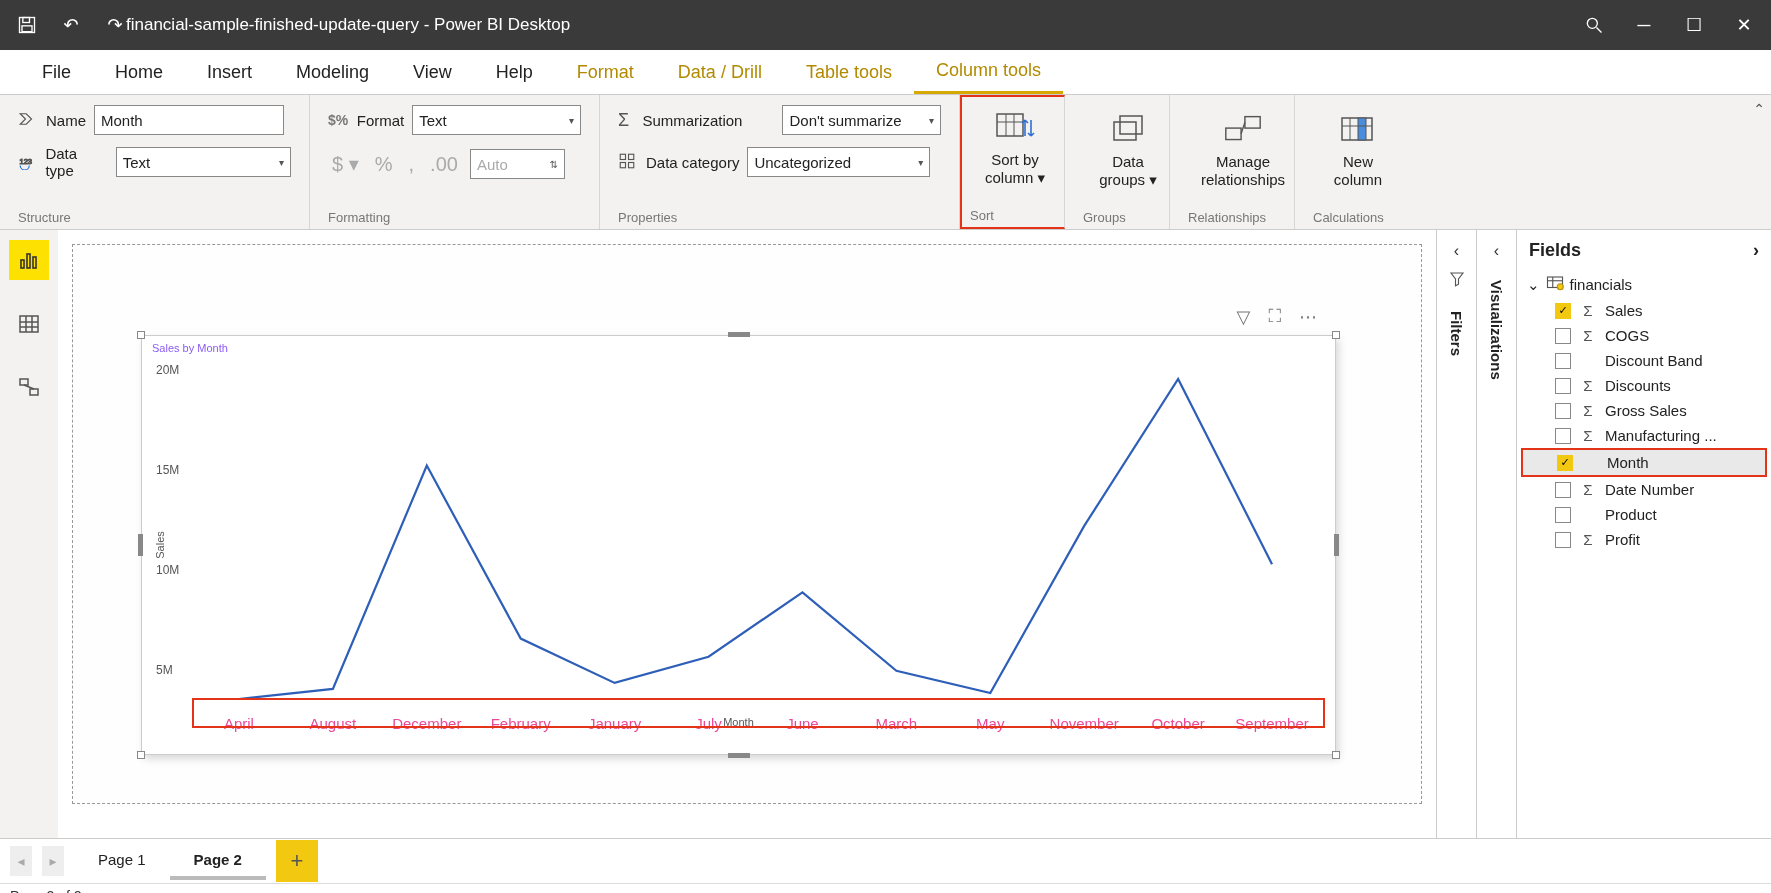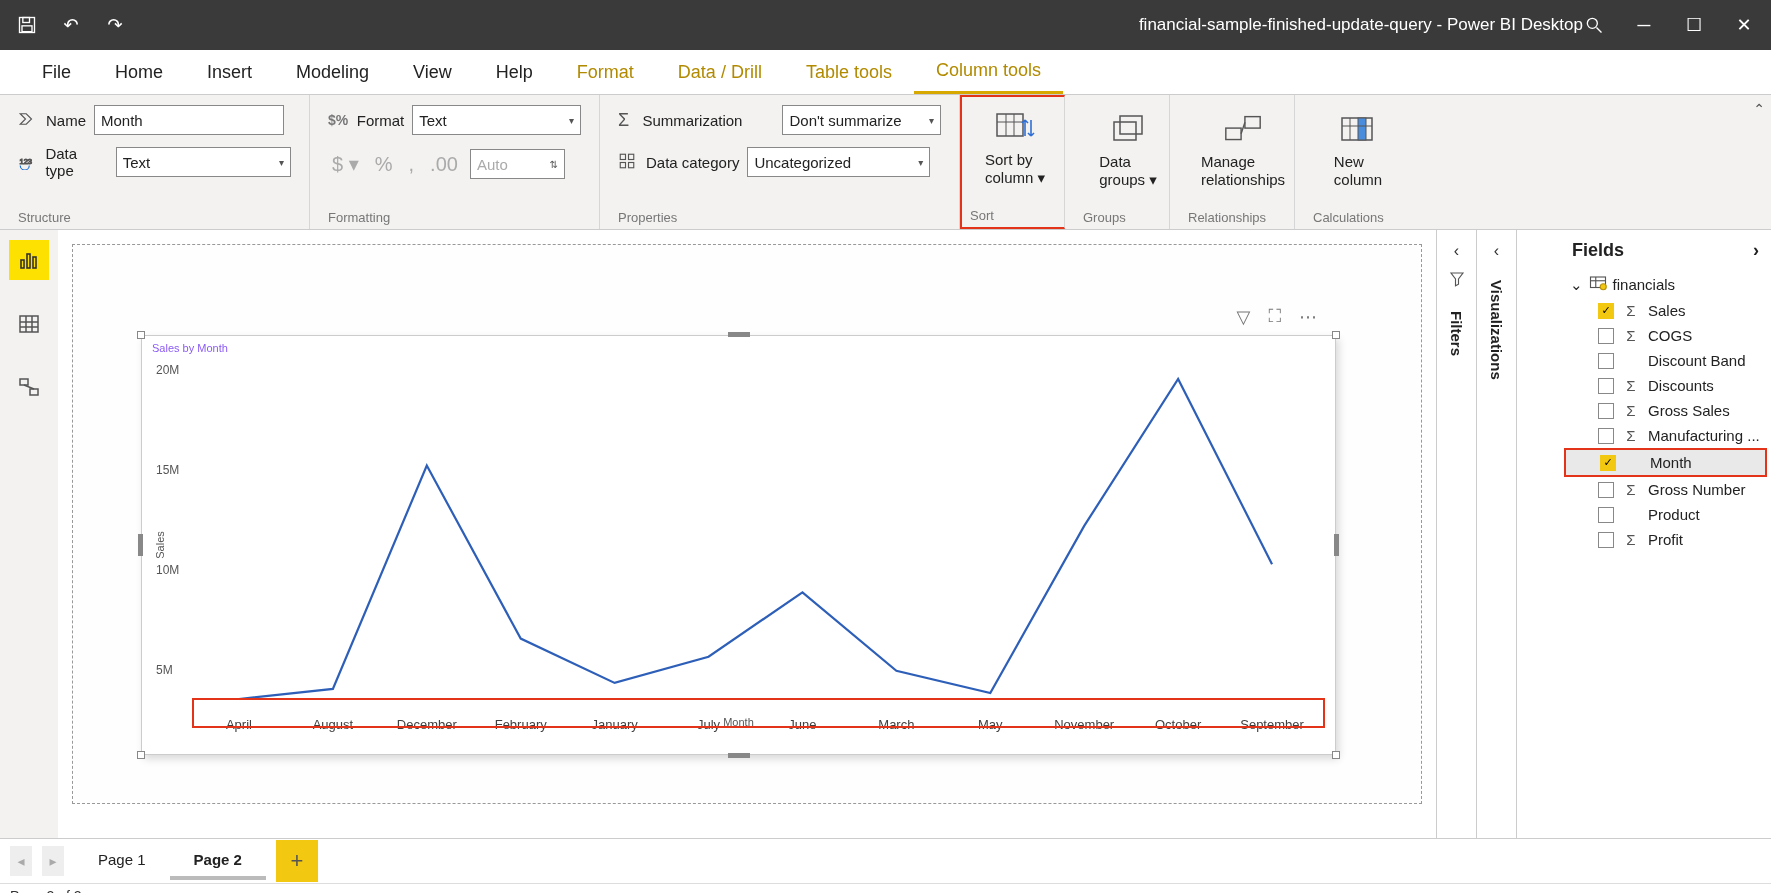--- a/index.html
+++ b/index.html
@@ -1,58 +1,58 @@
 <!DOCTYPE html>
 <html><head>
 <meta charset="utf-8">
 <style>
 * { box-sizing: border-box; margin: 0; padding: 0; font-family: "Segoe UI", Arial, sans-serif; }
 body { background: #fff; width: 1771px; height: 893px; overflow: hidden; font-size: 14px; color: #222; }
 .titlebar { height: 50px; background: #3a3a3a; color: #fff; display: flex; align-items: center; padding: 0 16px; }
 .titlebar .left-btns { display: flex; gap: 22px; align-items: center; }
 .titlebar .icon-btn { width: 22px; height: 22px; display: inline-flex; align-items: center; justify-content: center; color:#fff; font-size:18px; cursor:pointer;}
-.titlebar .title { flex: 1; text-align: right; font-size: 17px; }
+.titlebar .title { flex: 1; text-align: left; font-size: 17px; }
 .titlebar .right-btns { display: flex; gap: 28px; align-items: center; }
 .menubar { height: 45px; display: flex; align-items: center; padding-left: 20px; border-bottom: 1px solid #ccc; }
 .menubar .menu-item { padding: 10px 22px; font-size: 18px; cursor: pointer; }
 .menubar .menu-item.active { color: #b18a00; }
 .menubar .menu-item.underlined { border-bottom: 3px solid #d7a800; color:#b18a00; }
 .ribbon { height: 135px; background: #f3f2f1; display: flex; border-bottom: 1px solid #ccc; position: relative; }
 .ribbon .group { border-right: 1px solid #d6d6d6; padding: 8px 18px 4px 18px; display: flex; flex-direction: column; justify-content: space-between; }
 .ribbon .group .group-body { display: flex; gap: 14px; flex: 1; }
 .ribbon .group .group-label { color: #777; font-size: 13px; padding-top: 4px; }
 .prop-row { display: flex; align-items: center; gap: 8px; height: 34px; }
 .prop-row label { font-size: 15px; }
 .select-box { border: 1px solid #888; background: #fff; height: 30px; padding: 2px 6px; font-size: 15px; display: flex; align-items: center; justify-content: space-between; }
 .select-box .chev { margin-left: auto; font-size: 10px; color:#555; }
 .big-btn { display: flex; flex-direction: column; align-items: center; justify-content: center; width: 90px; cursor: pointer; padding-top:8px;}
 .big-btn .ic { width: 42px; height: 38px; margin-bottom: 4px; display:flex; align-items:center; justify-content:center; }
-.big-btn .lbl { font-size: 15px; line-height: 1.2; }
+.big-btn .lbl { text-align: center; font-size: 15px; line-height: 1.2; }
 .red-box { border: 2.5px solid #e3341a; }
 .highlight-box { border: 2.5px solid #e3341a; }
 .content { display: flex; height: 608px; }
 .left-rail { width: 58px; background: #f3f2f1; display: flex; flex-direction: column; align-items: center; padding-top: 10px; gap: 24px; }
 .left-rail .rail-item { width: 40px; height: 40px; display: flex; align-items: center; justify-content: center; cursor: pointer; color:#555;}
 .left-rail .rail-item.active { background: #fde100; }
 .canvas-wrap { flex: 1; background: #fff; position: relative; padding: 14px; }
 .canvas { border: 1px dashed #999; height: 560px; position: relative; background:#fefefe;}
 .chart-box { position: absolute; left: 68px; top: 90px; width: 1195px; height: 420px; border: 1px solid #ccc; box-shadow: 3px 4px 8px rgba(0,0,0,.15); background:#fff; }
 .chart-title { font-size: 11px; padding: 6px 10px; color:#8b5cf6;}
 .chart-toolbar { position:absolute; right:18px; top:-30px; display:flex; gap:18px; color:#777; font-size:18px;}
 .chart-area { position: relative; height: 350px; margin: 4px 16px 0 50px; }
 .y-axis-label { position: absolute; left: -40px; top: 50%; transform: rotate(-90deg) translateY(-50%); font-size: 11px; color:#555;}
 .x-axis-label { text-align: center; font-size: 11px; color:#555; margin-top:2px;}
 .ytick { position: absolute; left: -36px; font-size: 12px; color:#555; transform: translateY(-50%);}
-.xtick { position: absolute; bottom: -18px; font-size: 13px; color:#404040; transform: translateX(-50%); }
+.xtick { position: absolute; bottom: -18px; font-size: 15px; color:#ec4899; transform: translateX(-50%); }
 .x-axis-highlight { position:absolute; left:50px; right:10px; bottom:26px; height:30px; border:2.5px solid #e3341a;}
 svg.line-chart { width: 100%; height: 100%; }
 .collapsed-pane { width: 40px; border-left: 1px solid #ccc; background:#fff; display:flex; flex-direction:column; align-items:center; padding-top:12px; gap:10px;}
 .collapsed-pane .chev { font-size:16px; color:#333; cursor:pointer;}
 .collapsed-pane .vlabel { writing-mode: vertical-rl; font-size:15px; margin-top:10px; font-weight:600;}
-.fields-pane { width: 255px; border-left: 1px solid #ccc; background:#fff; display:flex; flex-direction:column;padding-left:43px; }
+.fields-pane { width: 255px; border-left: 1px solid #ccc; background:#fff; display:flex; flex-direction:column; }
 .fields-pane .header { display:flex; align-items:center; justify-content:space-between; padding:10px 12px; font-weight:600; font-size:18px;}
 .fields-pane .search { margin:4px 10px 10px 10px; border:1px solid #888; height:36px; display:flex; align-items:center; padding:0 8px; gap:8px; color:#555;}
 .fields-list { overflow-y:auto; flex:1; }
 .table-header { display:flex; align-items:center; gap:6px; padding:4px 10px; font-size:15px; cursor:pointer;}
 .field-row { display:flex; align-items:center; gap:10px; padding:4px 10px 4px 38px; font-size:15px; cursor:pointer;}
 .field-row .cb { width:16px; height:16px; border:1px solid #888; display:inline-flex; align-items:center; justify-content:center; font-size:11px;}
 .field-row .cb.checked { background:#f2c811; border-color:#f2c811; color:#000;}
 .field-row .sigma { color:#555; font-size:15px; width:14px; display:inline-block; text-align:center;}
 .field-row.highlighted-wrap { border:2.5px solid #e3341a; margin:0 4px; padding-left:34px;}
 .field-row.selected-bg { background:#e9e9e9;}
@@ -383,21 +383,21 @@
           <span>Manufacturing ...</span>
         </div>
         <div class="field-row highlighted-wrap selected-bg">
           <span class="cb checked">✓</span>
           <span class="sigma"></span>
           <span>Month</span>
         </div>
         <div class="field-row">
           <span class="cb"></span>
           <span class="sigma">Σ</span>
-          <span>Gross Number</span>
+          <span>Date Number</span>
         </div>
         <div class="field-row">
           <span class="cb"></span>
           <span class="sigma"></span>
           <span>Product</span>
         </div>
         <div class="field-row">
           <span class="cb"></span>
           <span class="sigma">Σ</span>
           <span>Profit</span>

